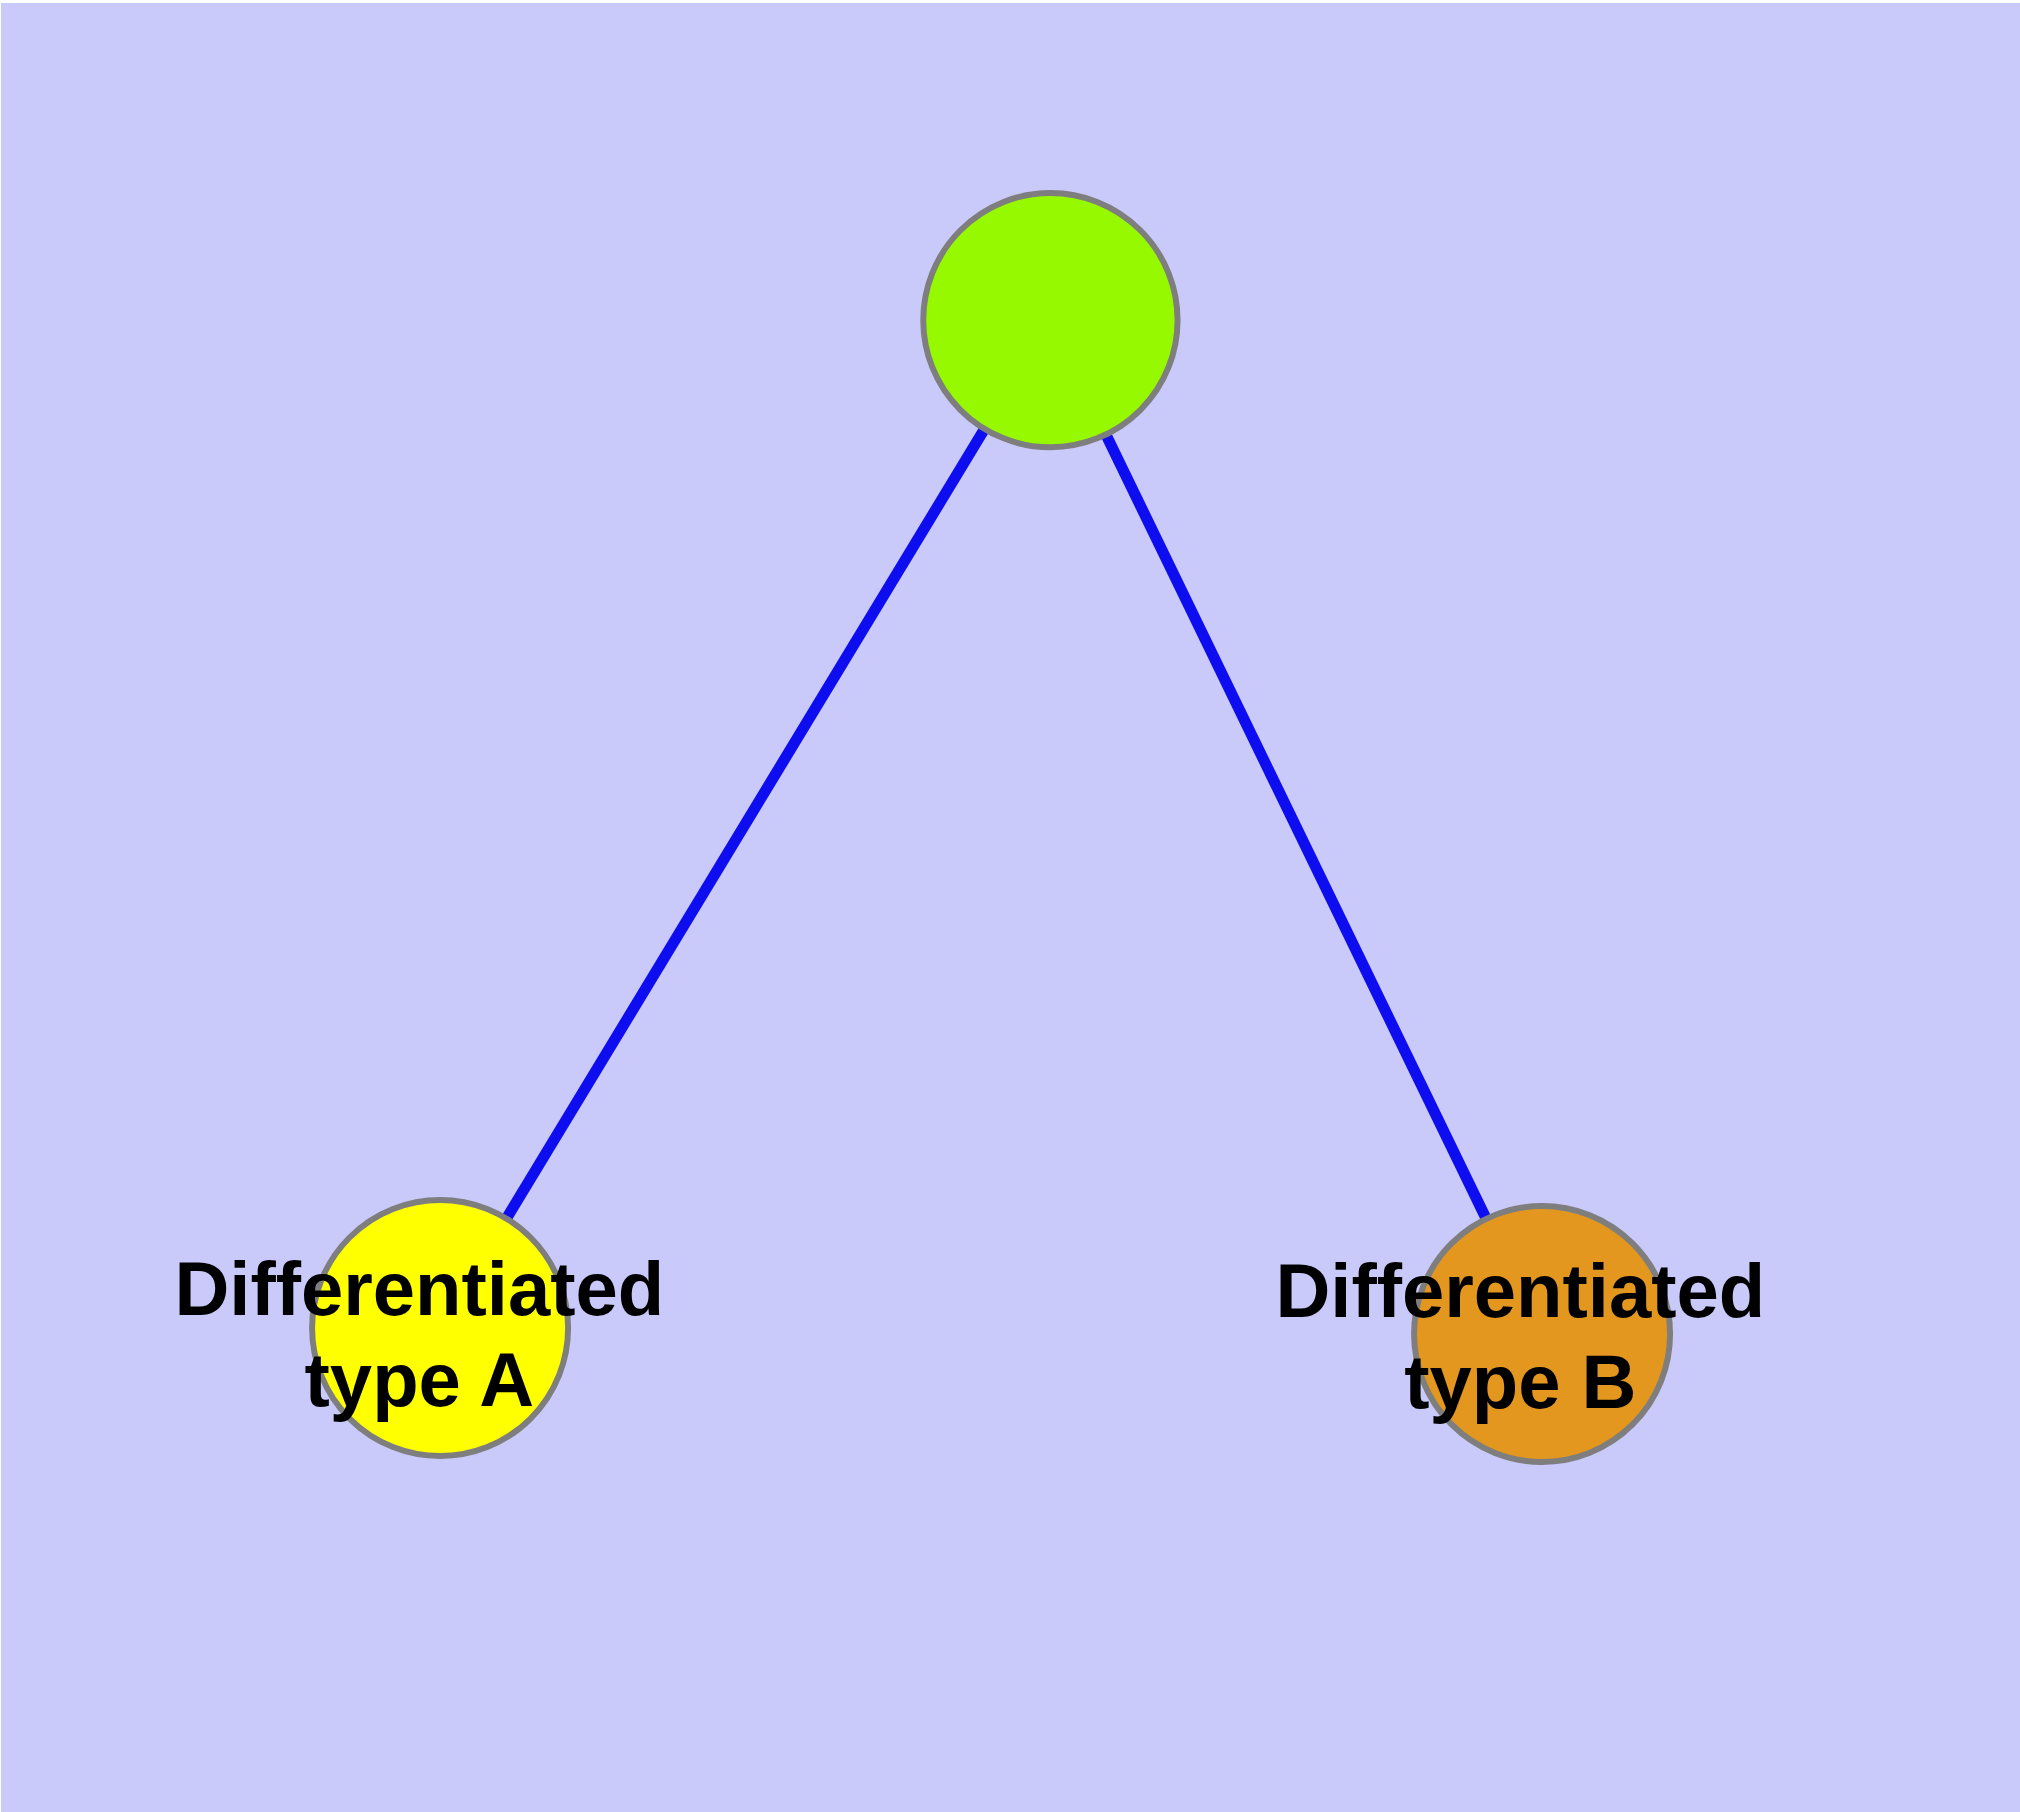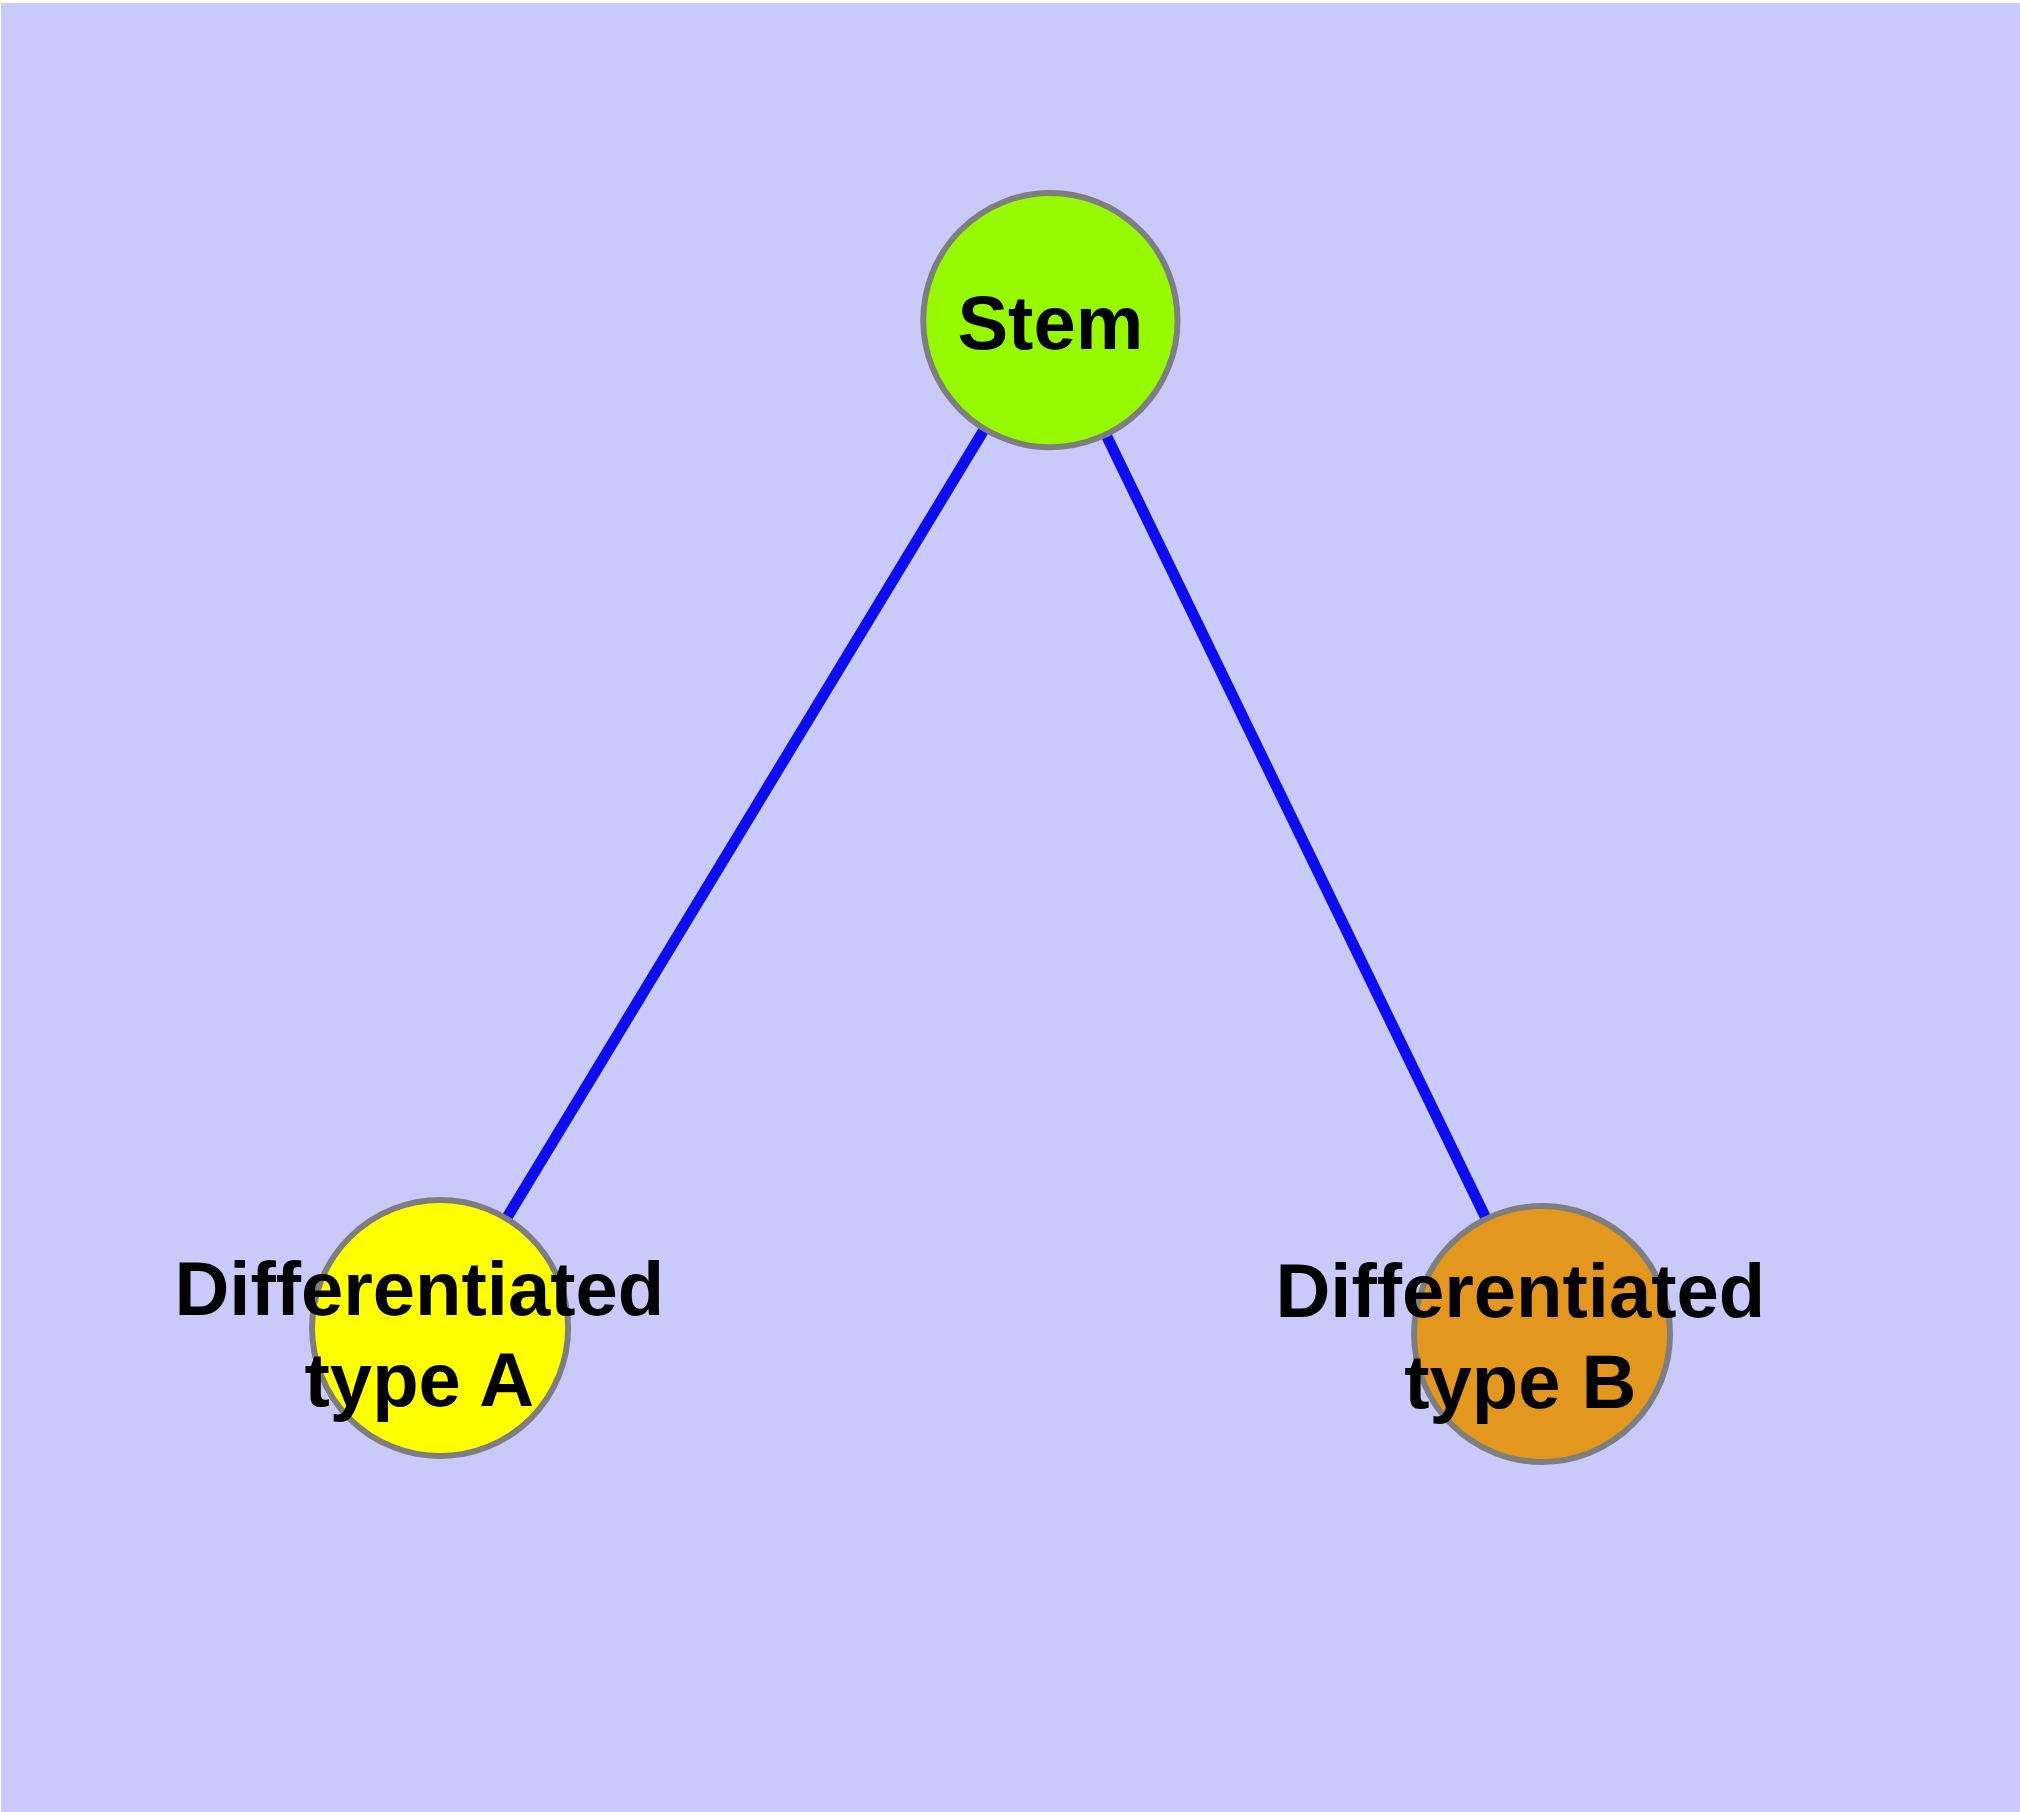--- a/index.html
+++ b/index.html
@@ -33,19 +33,18 @@
 <body style="background: rgb(255, 255, 255); width: 2021px; height: 1812px;">
 
 <div class="stage" style="left: 0.8px; top: 2.5px; width: 2020px; height: 1810px; background: rgb(201, 201, 250);">
   <svg xmlns="http://www.w3.org/2000/svg" viewBox="0 0 2383 2135">
       <line x1="1238" y1="374" x2="518" y2="1563" stroke="#0D0DF0" stroke-width="13"></line>
       <line x1="1238" y1="374" x2="1818" y2="1570" stroke="#0D0DF0" stroke-width="13"></line>
       <circle cx="1238" cy="374" r="150" fill="#97F900" stroke="#7E7E7E" stroke-width="7"></circle>
       <circle cx="518" cy="1563" r="151" fill="#FFFF00" stroke="#7E7E7E" stroke-width="7"></circle>
       <circle cx="1818" cy="1570" r="151" fill="#E3971E" stroke="#7E7E7E" stroke-width="7"></circle>
     </svg>
-  <div class="node-label" style="font: bold 76px / 91px &quot;Liberation Sans&quot;, &quot;DejaVu Sans&quot;, sans-serif; color: rgb(0, 0, 0); left: 456px; top: 274px;">Stem</div>
   <div class="node-label" style="font: bold 76px / 91px &quot;Liberation Sans&quot;, &quot;DejaVu Sans&quot;, sans-serif; color: rgb(0, 0, 0); left: -175px; top: 1240px;">Differentiated
 type A</div>
   <div class="node-label" style="font: bold 76px / 91px &quot;Liberation Sans&quot;, &quot;DejaVu Sans&quot;, sans-serif; color: rgb(0, 0, 0); left: 926px; top: 1242px;">Differentiated
 type B</div>
 </div>
 
 
 </body></html>

